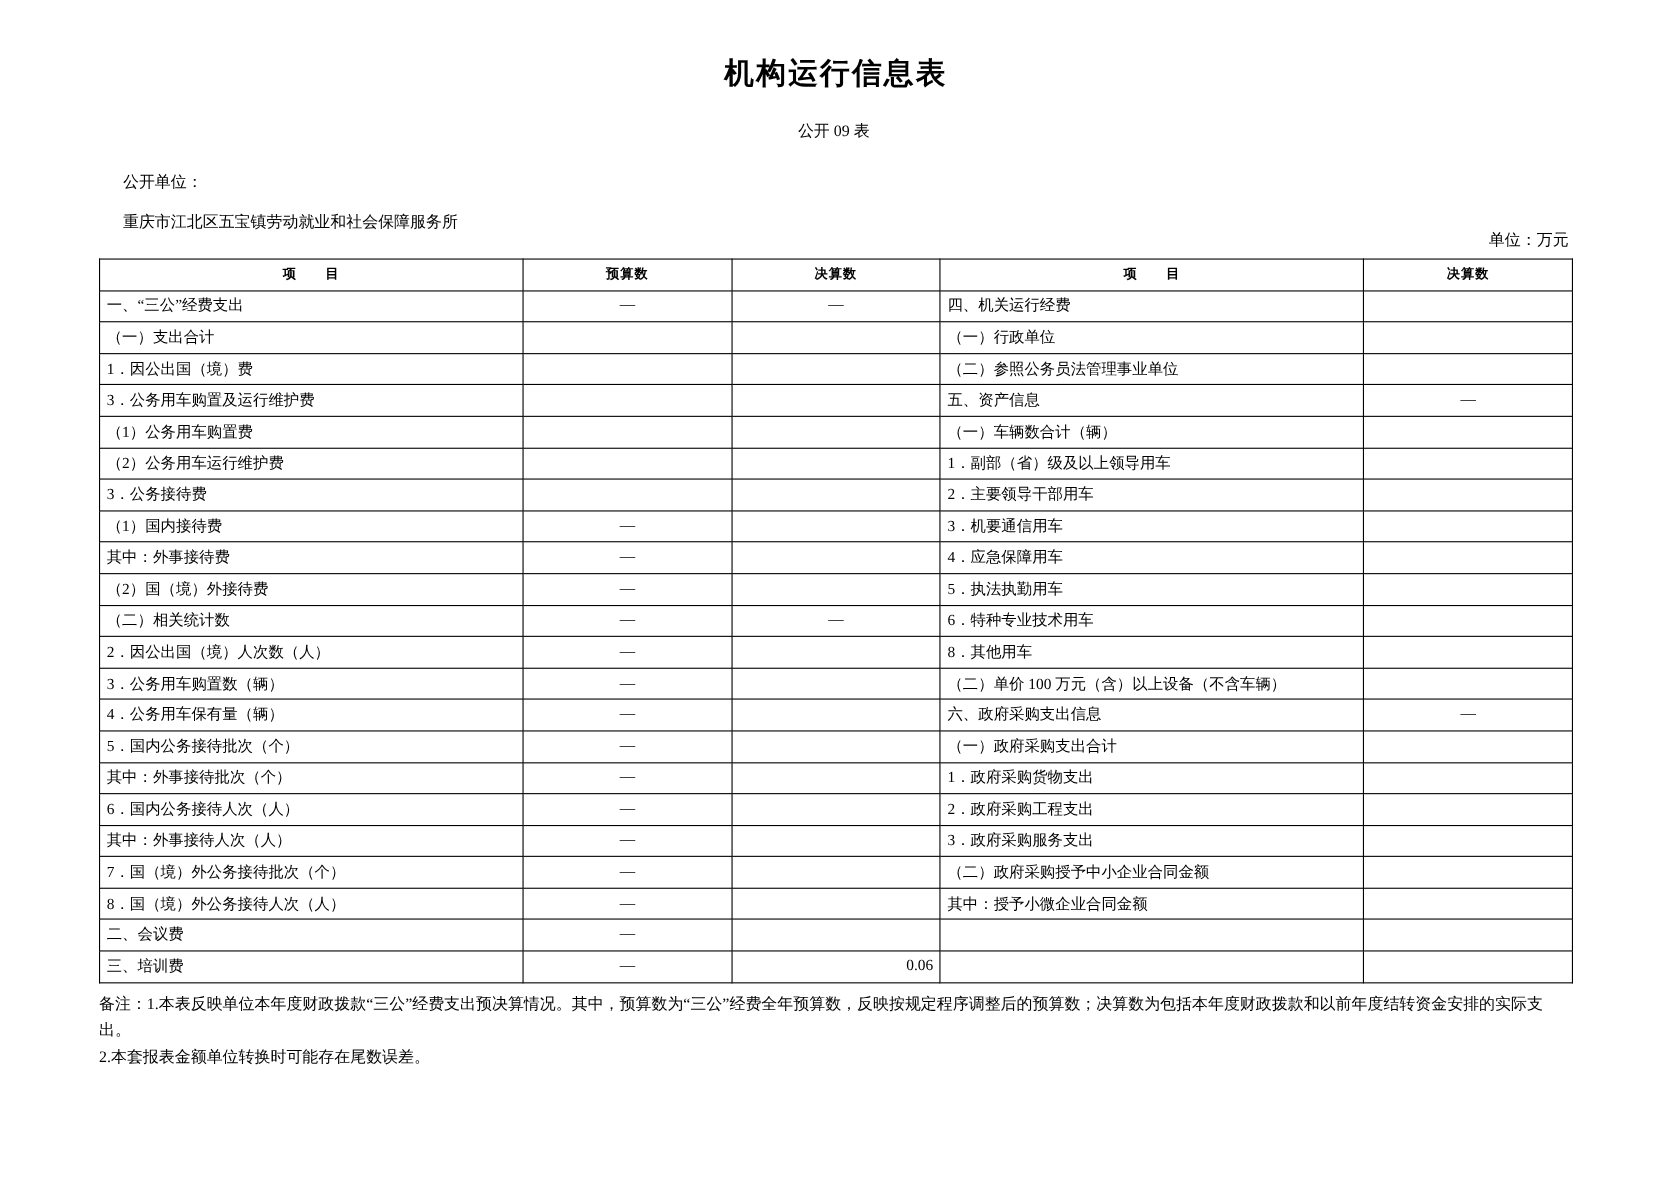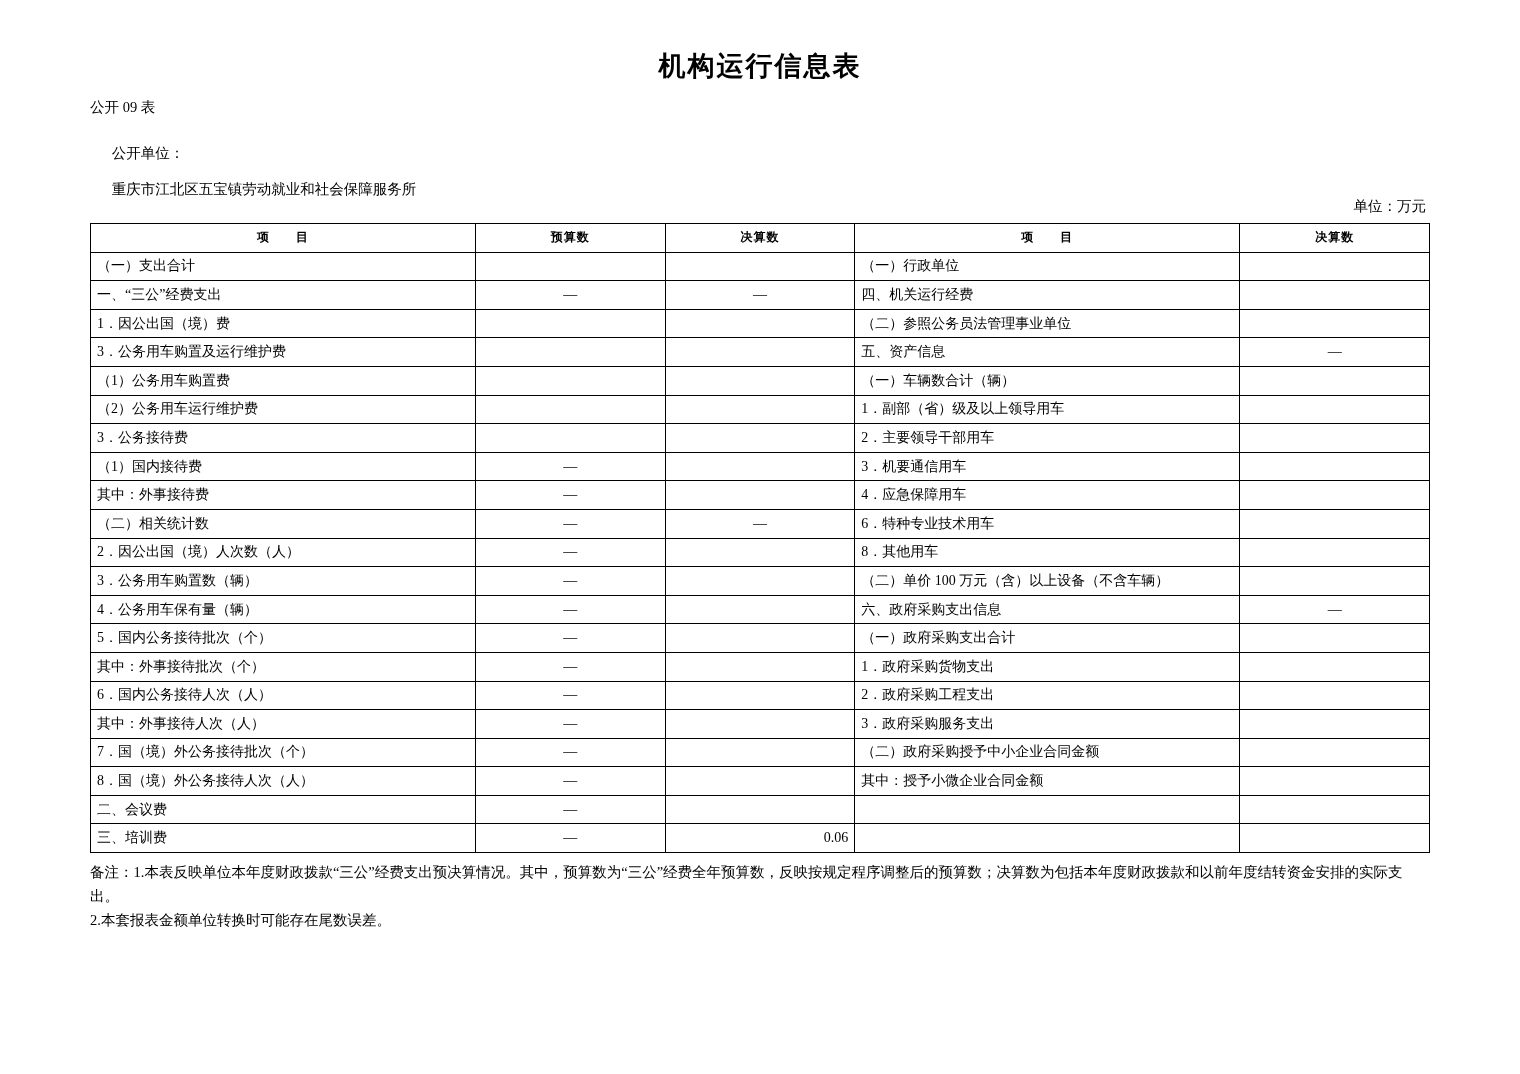--- a/index.html
+++ b/index.html
@@ -23,23 +23,23 @@
   }
   .doc-title {
     text-align: center;
     font-size: 27px;
     font-weight: bold;
     letter-spacing: 2px;
     margin-top: 48px;
     font-family: Liberation Serif, serif;
   }
   .sheet-no {
-    text-align: left;
+    text-align: center;
     font-size: 14.5px;
-    margin-top: 14px;
+    margin-top: 26px;
     padding-right: 4px;
   }
   .meta-row {
     display: flex;
     justify-content: space-between;
     align-items: flex-end;
     font-size: 14.5px;
     margin-top: 10px;
     padding-right: 4px;
   }
@@ -123,34 +123,34 @@
       <tr>
         <th>项　　目</th>
         <th>预算数</th>
         <th>决算数</th>
         <th>项　　目</th>
         <th>决算数</th>
       </tr>
     </thead>
     <tbody id="table-body">
         <tr>
+          <td class="ind0">一、“三公”经费支出</td>
+          <td class="num">—</td>
+          <td class="num">—</td>
+          <td class="ind0">四、机关运行经费</td>
+          <td class="num"></td>
+        </tr>
+        <tr>
           <td class="ind1">（一）支出合计</td>
           <td class="num"></td>
           <td class="num"></td>
           <td class="ind1">（一）行政单位</td>
           <td class="num"></td>
         </tr>
         <tr>
-          <td class="ind0">一、“三公”经费支出</td>
-          <td class="num">—</td>
-          <td class="num">—</td>
-          <td class="ind0">四、机关运行经费</td>
-          <td class="num"></td>
-        </tr>
-        <tr>
           <td class="ind2">1．因公出国（境）费</td>
           <td class="num"></td>
           <td class="num"></td>
           <td class="ind1">（二）参照公务员法管理事业单位</td>
           <td class="num"></td>
         </tr>
         <tr>
           <td class="ind2">3．公务用车购置及运行维护费</td>
           <td class="num"></td>
           <td class="num"></td>
@@ -183,20 +183,27 @@
           <td class="num">—</td>
           <td class="num"></td>
           <td class="ind2">3．机要通信用车</td>
           <td class="num"></td>
         </tr>
         <tr>
           <td class="ind3">其中：外事接待费</td>
           <td class="num">—</td>
           <td class="num"></td>
           <td class="ind2">4．应急保障用车</td>
+          <td class="num"></td>
+        </tr>
+        <tr>
+          <td class="ind2">（2）国（境）外接待费</td>
+          <td class="num">—</td>
+          <td class="num"></td>
+          <td class="ind2">5．执法执勤用车</td>
           <td class="num"></td>
         </tr>
         <tr>
           <td class="ind1">（二）相关统计数</td>
           <td class="num">—</td>
           <td class="num">—</td>
           <td class="ind2">6．特种专业技术用车</td>
           <td class="num"></td>
         </tr>
         <tr>

